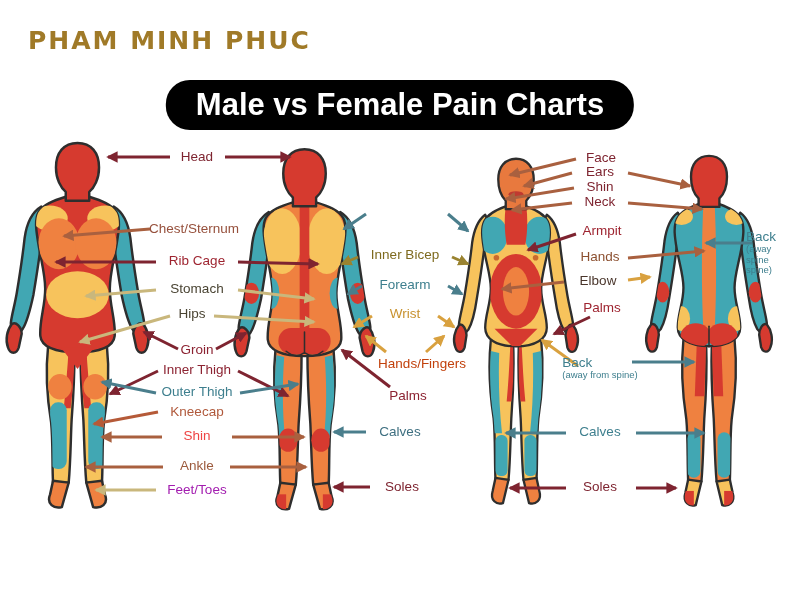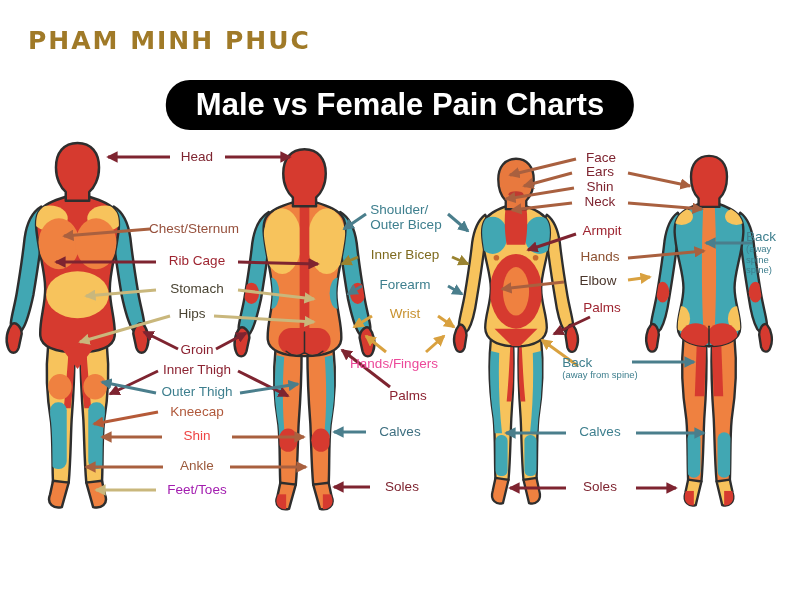--- a/index.html
+++ b/index.html
@@ -306,26 +306,24 @@
   <div class="lbl" style="left: 197px; top: 289px; color: rgb(74, 68, 51);">Stomach</div>
   <div class="lbl" style="left: 192px; top: 314px; color: rgb(74, 68, 51);">Hips</div>
   <div class="lbl" style="left: 197px; top: 350px; color: rgb(140, 35, 50);">Groin</div>
   <div class="lbl" style="left: 197px; top: 370px; color: rgb(140, 35, 50);">Inner Thigh</div>
   <div class="lbl" style="left: 197px; top: 392px; color: rgb(62, 127, 142);">Outer Thigh</div>
   <div class="lbl" style="left: 197px; top: 412px; color: rgb(176, 89, 59);">Kneecap</div>
   <div class="lbl" style="left: 197px; top: 436px; color: #ef4444;">Shin</div>
   <div class="lbl" style="left: 197px; top: 466px; color: rgb(156, 90, 60);">Ankle</div>
   <div class="lbl" style="left: 197px; top: 490px; color: #a21caf;">Feet/Toes</div>
 
-  <div class="lbl" style="left: 406px; top: 217px; color: rgb(62, 127, 142);">Shoulder/
-Outer Bicep</div>
   <div class="lbl" style="left: 405px; top: 255px; color: rgb(126, 106, 30);">Inner Bicep</div>
   <div class="lbl" style="left: 405px; top: 285px; color: rgb(62, 127, 142);">Forearm</div>
   <div class="lbl" style="left: 405px; top: 314px; color: rgb(200, 146, 47);">Wrist</div>
-  <div class="lbl" style="left: 394px; top: 364px; color: #ec4899;">Hands/Fingers</div>
+  <div class="lbl" style="left: 422px; top: 364px; color: #c2410c;">Hands/Fingers</div>
   <div class="lbl" style="left: 408px; top: 396px; color: rgb(140, 35, 50);">Palms</div>
   <div class="lbl" style="left: 400px; top: 432px; color: rgb(62, 111, 128);">Calves</div>
   <div class="lbl" style="left: 402px; top: 487px; color: rgb(126, 36, 48);">Soles</div>
 
   <div class="lbl" style="left: 601px; top: 158px; color: rgb(126, 36, 48);">Face</div>
   <div class="lbl" style="left: 600px; top: 172px; color: rgb(126, 36, 48);">Ears</div>
   <div class="lbl" style="left: 600px; top: 187px; color: rgb(126, 36, 48);">Shin</div>
   <div class="lbl" style="left: 600px; top: 202px; color: rgb(126, 36, 48);">Neck</div>
   <div class="lbl" style="left: 602px; top: 231px; color: rgb(158, 36, 48);">Armpit</div>
   <div class="lbl" style="left: 600px; top: 257px; color: rgb(140, 80, 48);">Hands</div>

